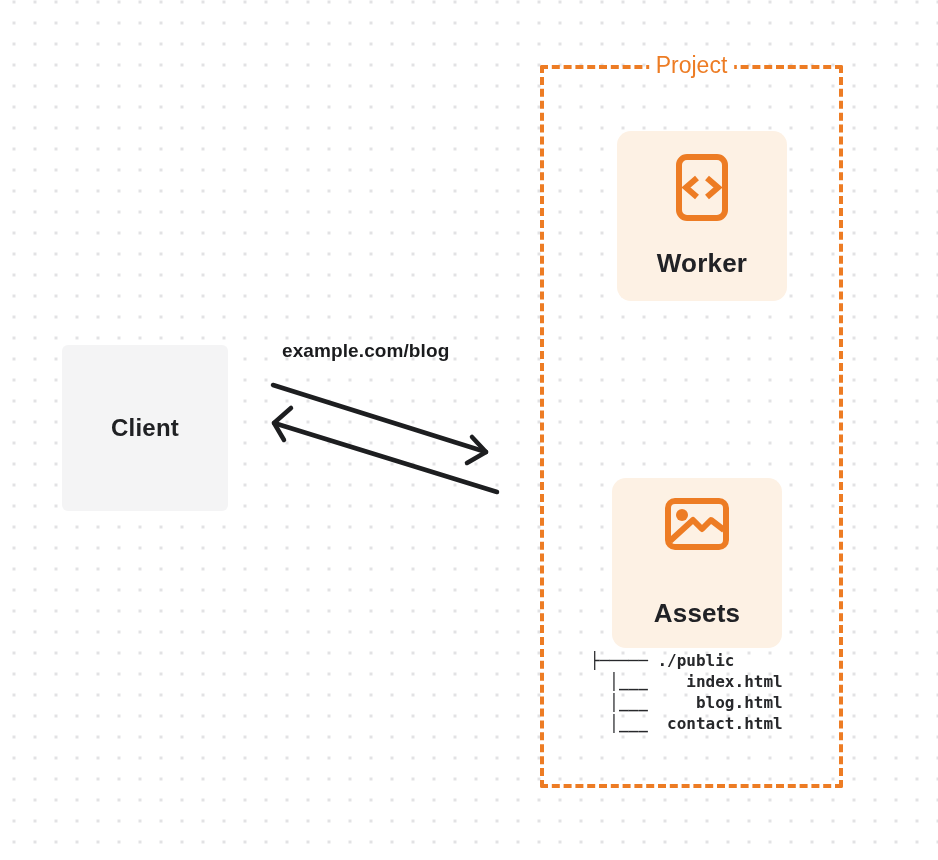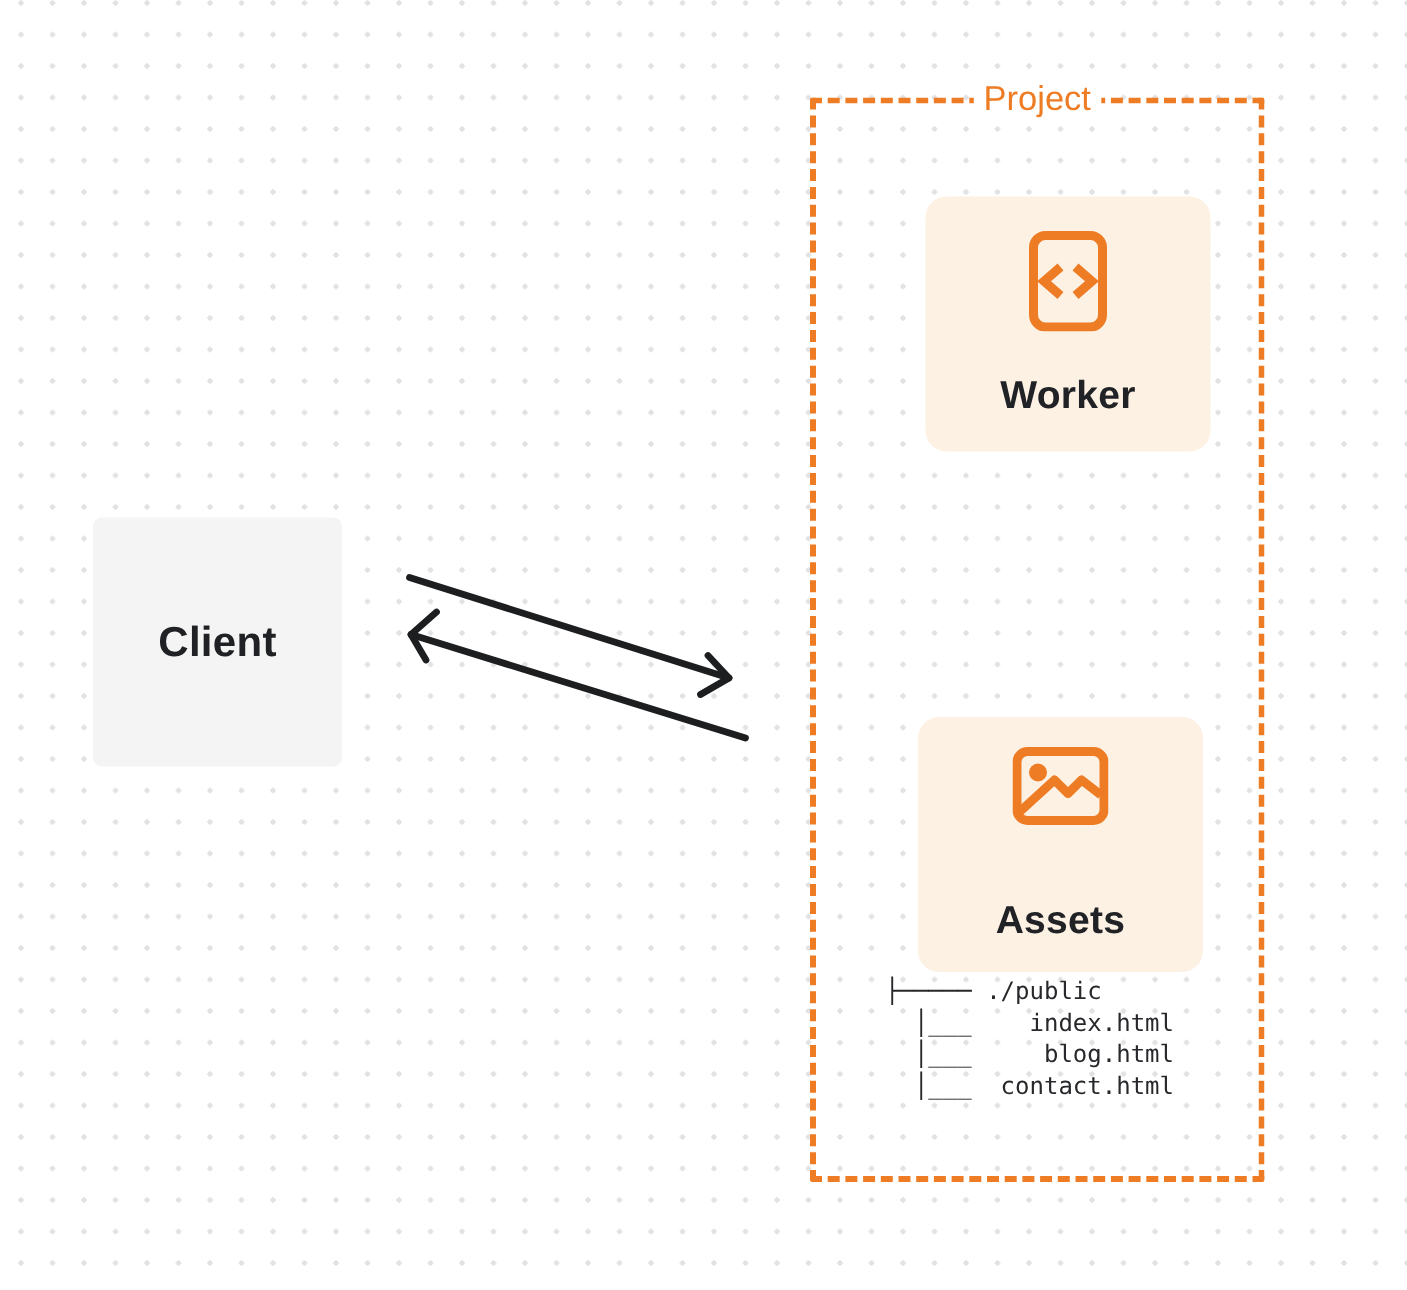--- a/index.html
+++ b/index.html
@@ -19,68 +19,69 @@
     background-image:radial-gradient(circle,var(--dot) 1.6px,transparent 1.9px);
     background-size:21px 21px;
     background-position:3.5px -8.5px;
   }
   
   .client-box{
     position:absolute;left:62px;top:345px;width:166px;height:166px;
     background:var(--client_bg);border-radius:6px;
     display:flex;align-items:center;justify-content:center;
   }
-  .client-box span{font-size:28px;font-weight:700;color:var(--ink);letter-spacing:.2px;}
+  .client-box span{font-size:24px;font-weight:700;color:var(--ink);letter-spacing:.2px;}
   
   .request-label{
     position:absolute;left:282px;top:340px;
     font-size:19px;font-weight:700;color:#1A1B1D;letter-spacing:.1px;
   }
   
   svg.arrows{position:absolute;left:0;top:0;width:938px;height:860px;pointer-events:none;}
   svg.arrows path{stroke:var(--arrow);stroke-width:4.5;fill:none;stroke-linecap:round;stroke-linejoin:round;}
   
   .project{
     position:absolute;left:540px;top:65px;width:303px;height:723px;
     border:4px dashed var(--accent);border-radius:2px;
   }
   .project-title{
     position:absolute;top:-17px;left:50%;transform:translateX(-50%);
     background:#ffffff;padding:0 7px;
     font-size:23px;font-weight:400;color:var(--accent);white-space:nowrap;
   }
   
   .card{
-    position:absolute;width:190px;height:170px;background:var(--card_bg);
+    position:absolute;width:170px;height:170px;background:var(--card_bg);
     border-radius:14px;display:flex;flex-direction:column;
     align-items:center;justify-content:center;
   }
   .card-worker{left:73px;top:62px;gap:27px;}
   .card-assets{left:68px;top:409px;gap:48px;}
   .card-label{font-size:26px;font-weight:700;color:#212226;letter-spacing:.2px;}
   .node-icon{display:block;}
   .node-icon .stroke{stroke:var(--accent);fill:none;}
   .node-icon .fill{fill:var(--accent);}
   
   .file-tree{
     position:absolute;left:590px;top:650px;
     font-family:"DejaVu Sans Mono","Liberation Mono",monospace;
-    font-size:16px;line-height:21px;font-weight:400;color:#27282B;
+    font-size:16px;line-height:21px;font-weight:700;color:#27282B;
     white-space:pre;
   }
 </style>
 </head>
 <body>
 
 <div class="canvas">
 
   <div class="client-box">
     <span>Client</span>
   </div>
 
+  <div class="request-label">example.com/blog</div>
 
   <svg class="arrows" viewBox="0 0 938 860">
     <g>
       <path d="M273,385 L486,452"></path>
       <path d="M472,437 L486,452 L467,463"></path>
     </g>
     <g>
       <path d="M497,492 L274,423"></path>
       <path d="M291,408 L274,423 L284,440"></path>
     </g>

